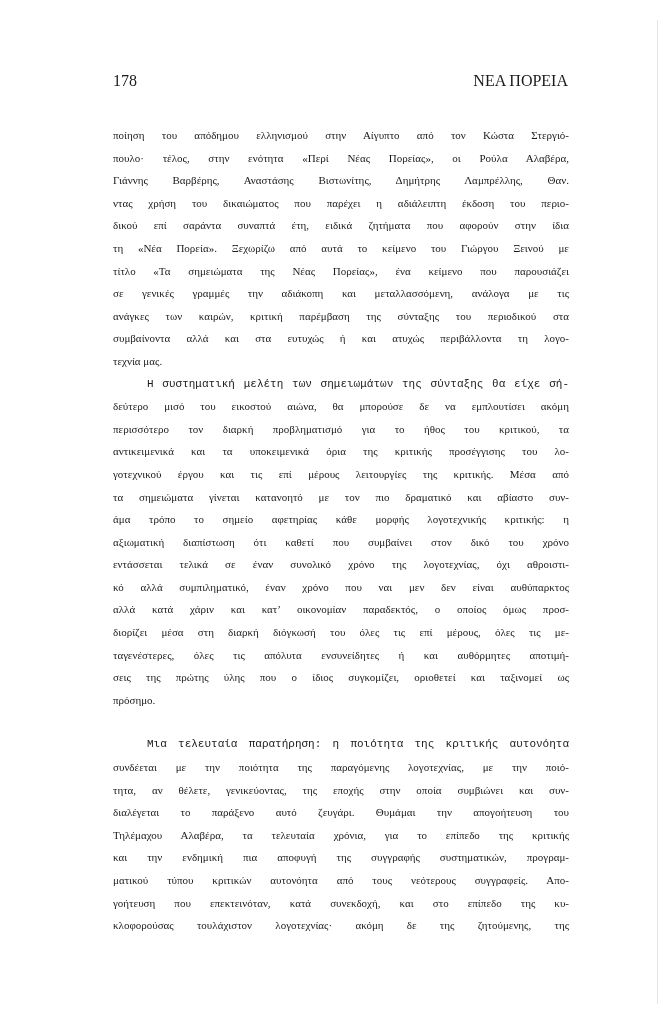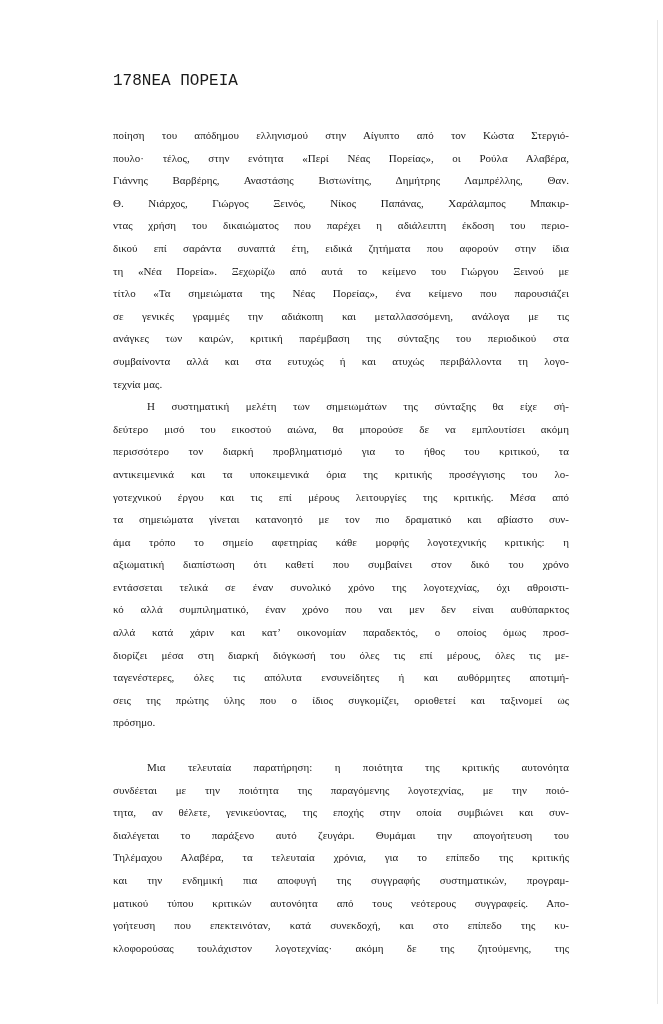--- a/index.html
+++ b/index.html
@@ -1,44 +1,43 @@
 <!DOCTYPE html>
 <html><head>
 <meta charset="utf-8">
 <style>
   html, body { margin:0; padding:0; background:#ffffff; }
   body { width:663px; height:1024px; position:relative; overflow:hidden;
          font-family:"DejaVu Serif","Liberation Serif",serif; color:#1a1a1a; }
   .edge-right { position:absolute; right:5px; top:20px; bottom:20px; width:1px; background:#e6e6e6; }
   .header { position:absolute; left:113px; right:95px; top:72px; height:20px;
-            display:flex; align-items:baseline;
-            font-family:Liberation Mono, monospace; font-size:16px; }
+            display:flex; justify-content:space-between; align-items:baseline;
+            font-family:Liberation Serif, serif; font-size:16px; }
   .text { position:absolute; left:113px; width:456px; top:124px;
           font-family:"Liberation Serif",serif; font-size:11px; line-height:22.6px; }
   .line { display:block; white-space:nowrap; text-align:justify; text-align-last:justify; height:22.6px; }
   .line.last { text-align-last:left; }
-  .indent { padding-left:34px; }
+  .indent { padding-left:34px;font-family:Liberation Mono, monospace; }
   .gap { height:22px; }
 </style>
 </head>
 <body>
 
 <div class="edge-right"></div>
 
 <div class="header">
   <span>178</span>
   <span>ΝΕΑ ΠΟΡΕΙΑ</span>
 </div>
 
 <div class="text">
   <div>
     <span class="line">ποίηση του απόδημου ελληνισμού στην Αίγυπτο από τον Κώστα Στεργιό-</span>
     <span class="line">πουλο· τέλος, στην ενότητα «Περί Νέας Πορείας», οι Ρούλα Αλαβέρα,</span>
     <span class="line">Γιάννης Βαρβέρης, Αναστάσης Βιστωνίτης, Δημήτρης Λαμπρέλλης, Θαν.</span>
-    <span class="line">Θ. Νιάρχος, Γιώργος Ξεινός, Νίκος Παπάνας, Χαράλαμπος Μπακιρ-</span>
     <span class="line">ντας χρήση του δικαιώματος που παρέχει η αδιάλειπτη έκδοση του περιο-</span>
     <span class="line">δικού επί σαράντα συναπτά έτη, ειδικά ζητήματα που αφορούν στην ίδια</span>
     <span class="line">τη «Νέα Πορεία». Ξεχωρίζω από αυτά το κείμενο του Γιώργου Ξεινού με</span>
     <span class="line">τίτλο «Τα σημειώματα της Νέας Πορείας», ένα κείμενο που παρουσιάζει</span>
     <span class="line">σε γενικές γραμμές την αδιάκοπη και μεταλλασσόμενη, ανάλογα με τις</span>
     <span class="line">ανάγκες των καιρών, κριτική παρέμβαση της σύνταξης του περιοδικού στα</span>
     <span class="line">συμβαίνοντα αλλά και στα ευτυχώς ή και ατυχώς περιβάλλοντα τη λογο-</span>
     <span class="line last">τεχνία μας.</span>
   </div>
   <div>

